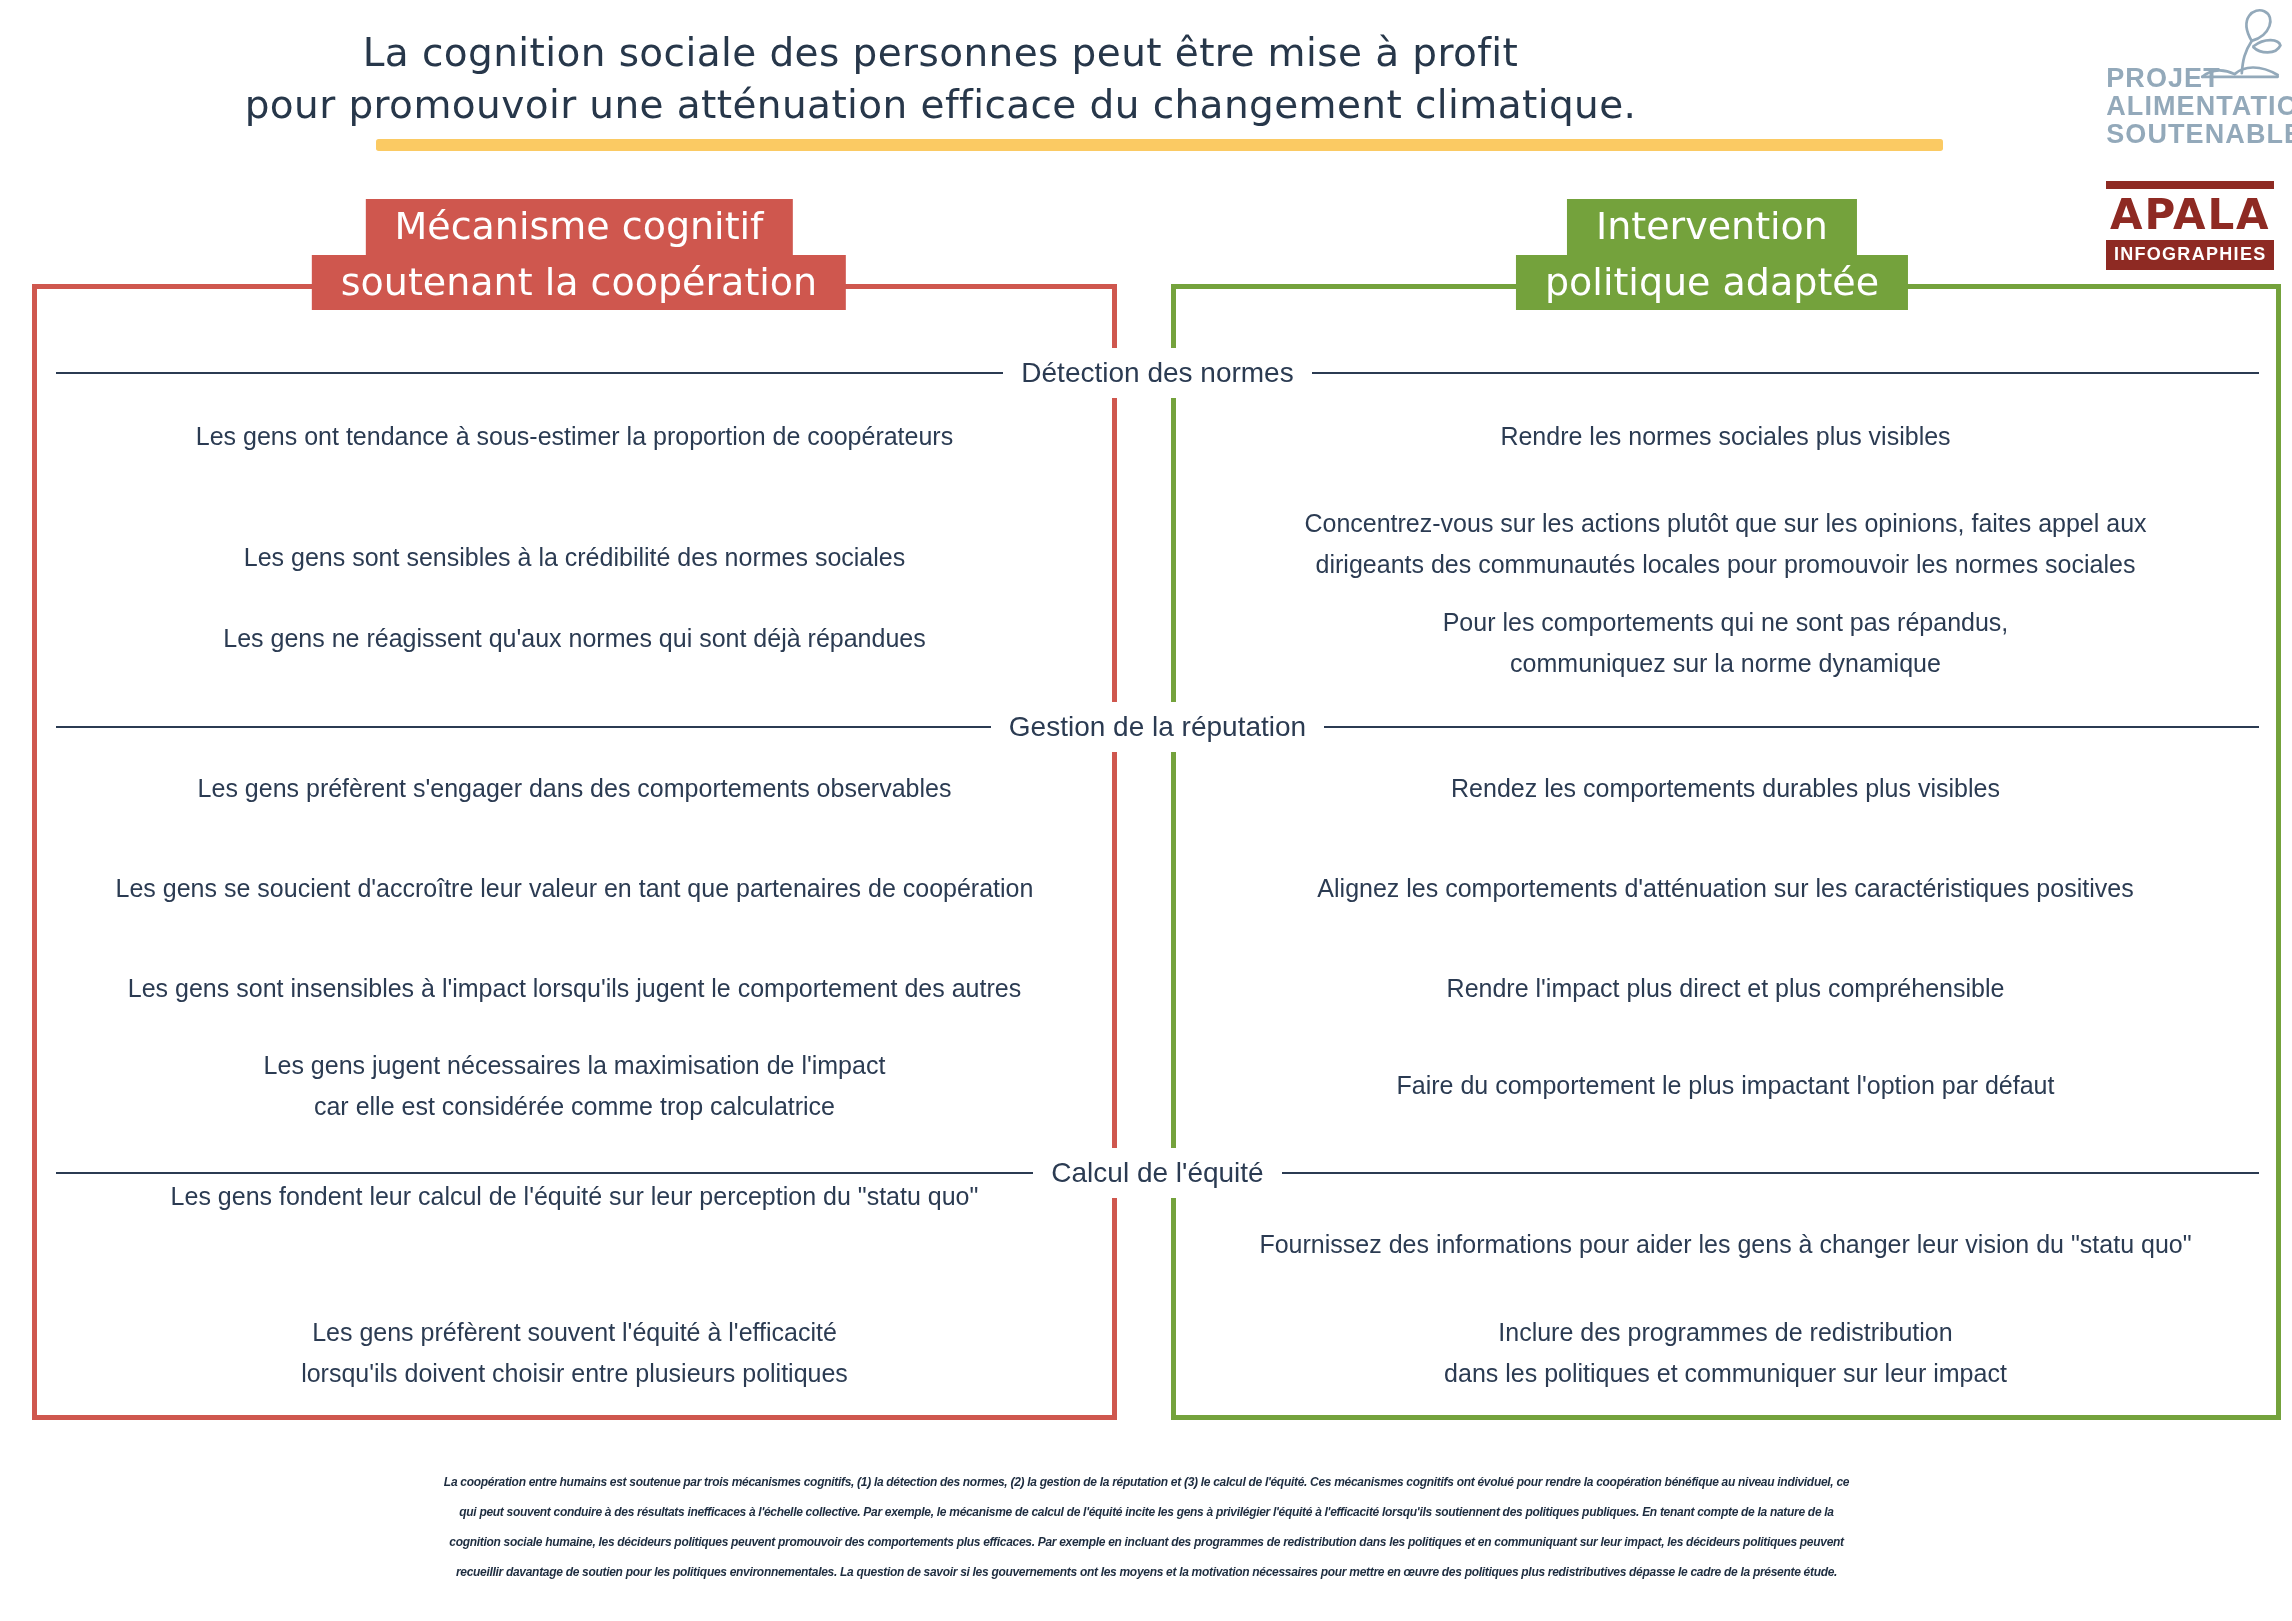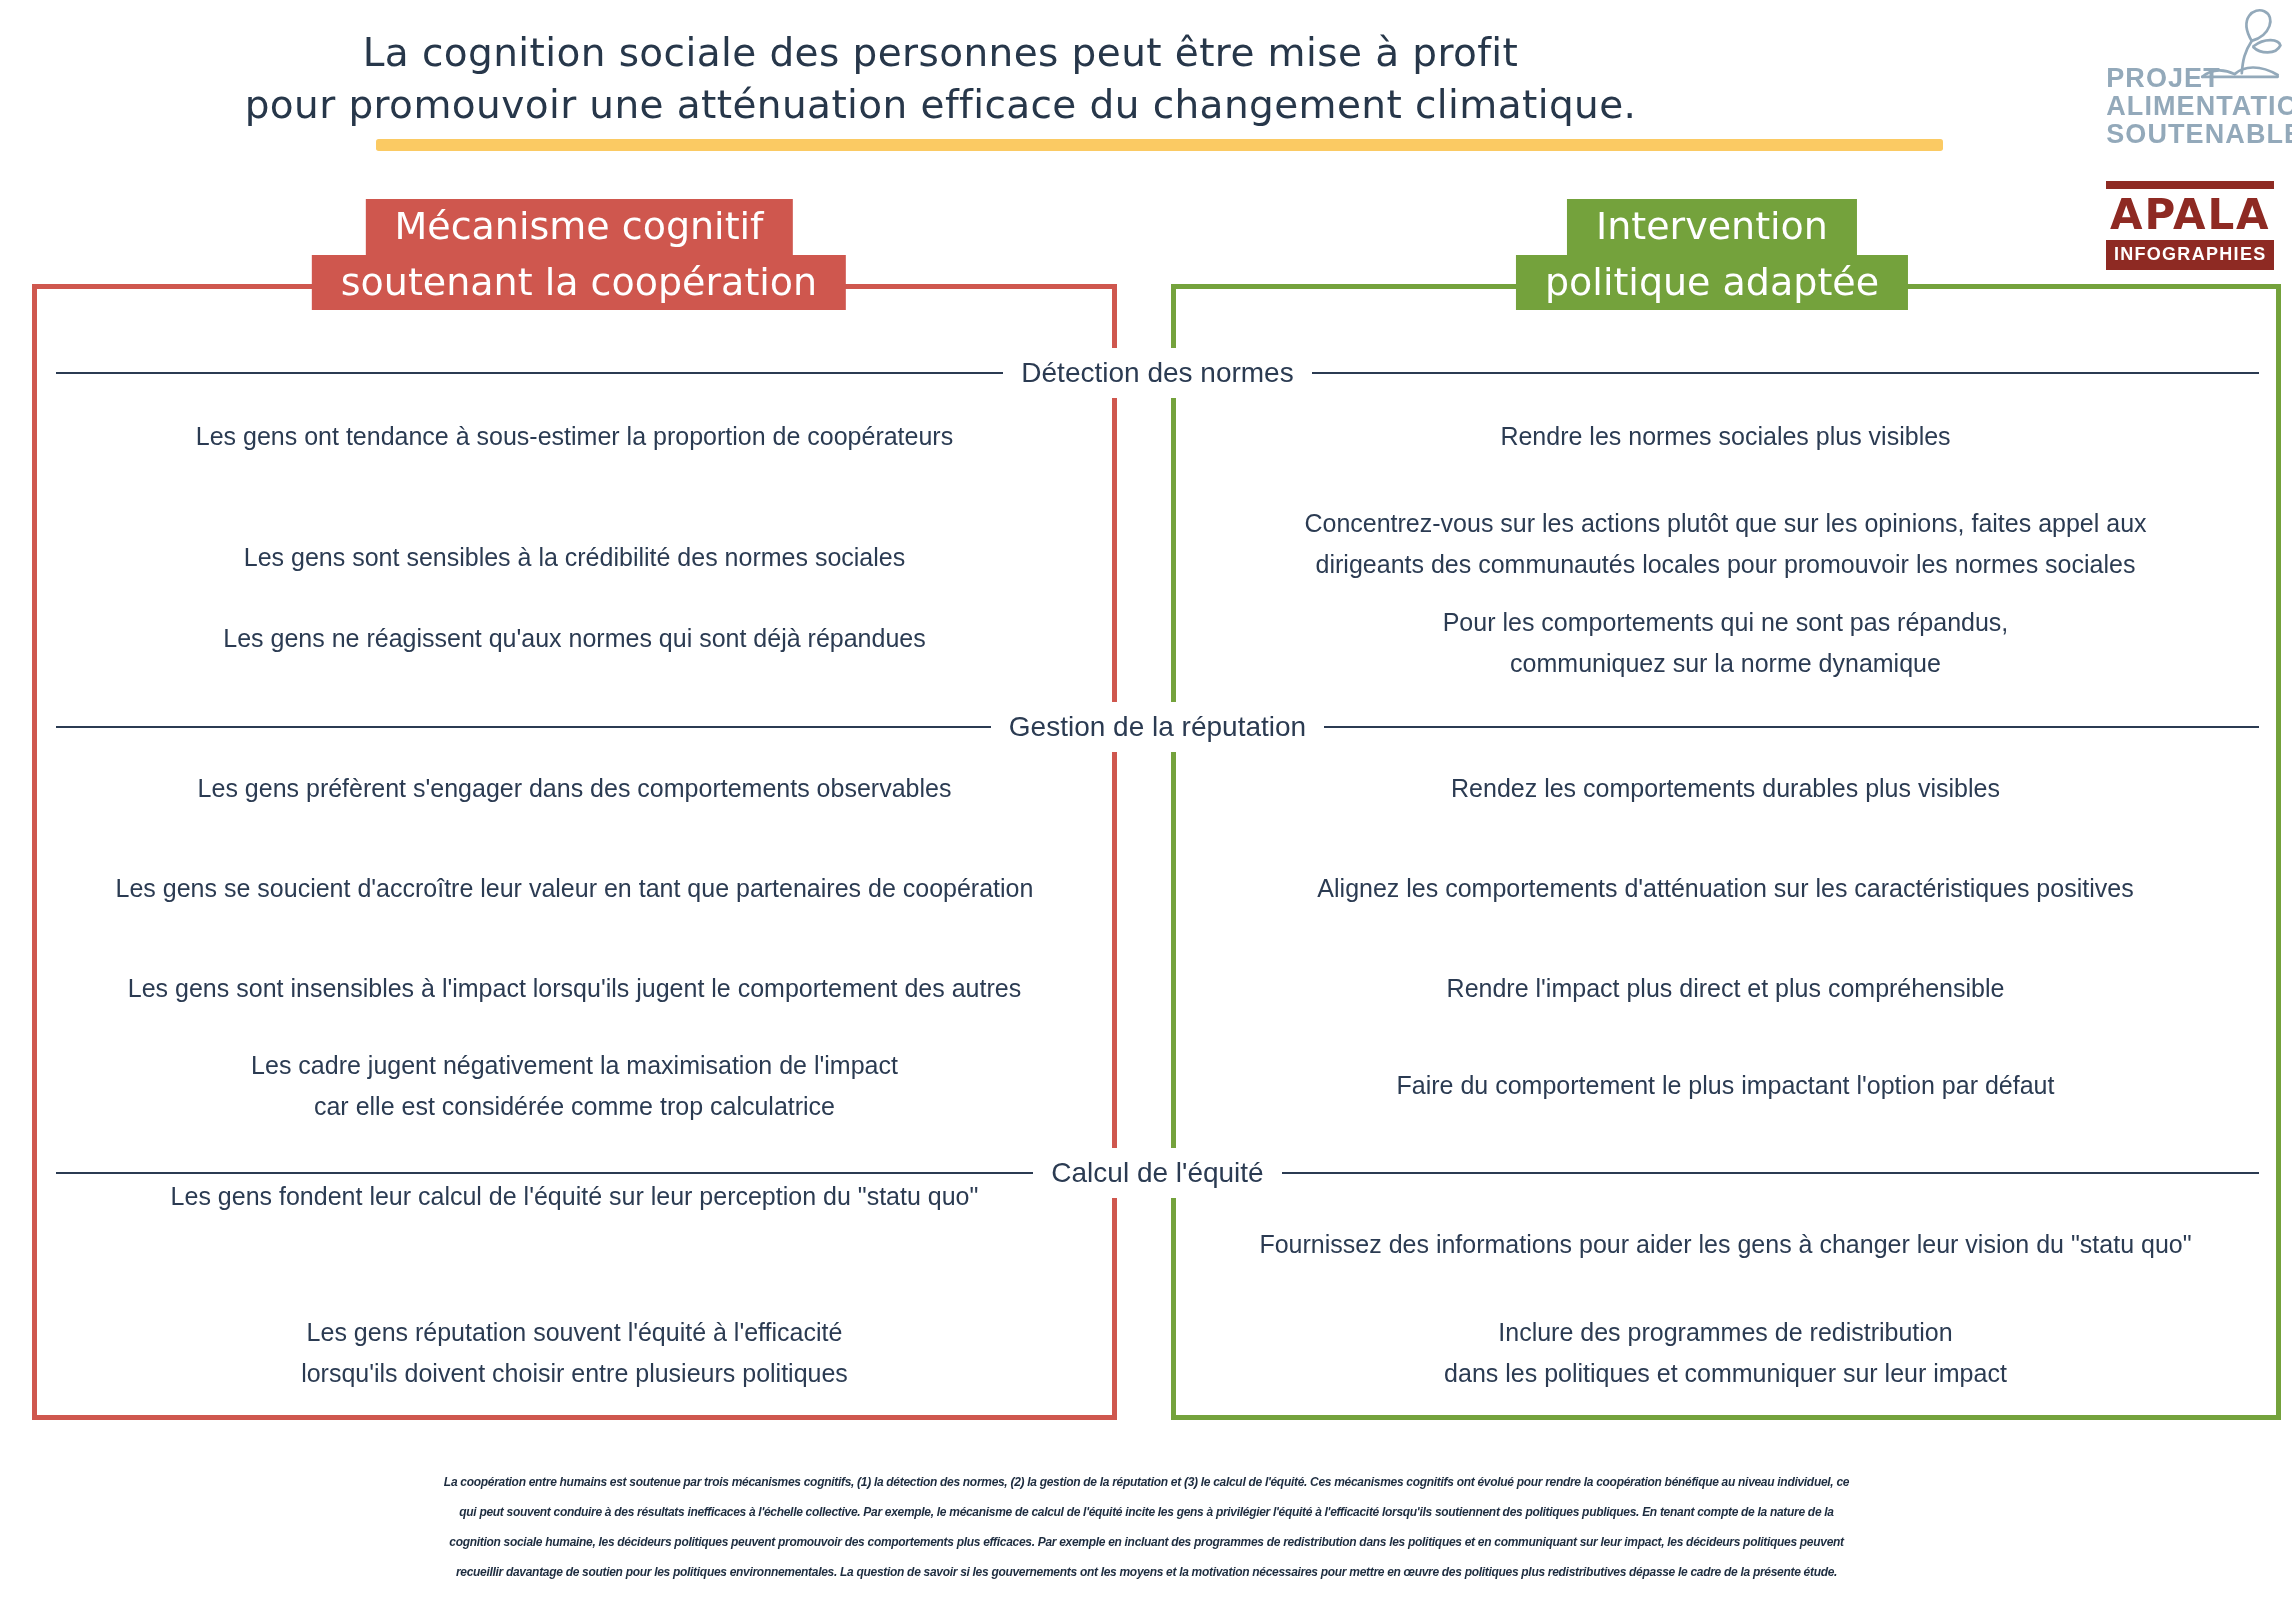--- a/index.html
+++ b/index.html
@@ -145,21 +145,21 @@
       <div class="item col-left" style="top: 768px;">
         <div>Les gens préfèrent s'engager dans des comportements observables</div>
       </div>
       <div class="item col-left" style="top: 868px;">
         <div>Les gens se soucient d'accroître leur valeur en tant que partenaires de coopération</div>
       </div>
       <div class="item col-left" style="top: 968px;">
         <div>Les gens sont insensibles à l'impact lorsqu'ils jugent le comportement des autres</div>
       </div>
       <div class="item col-left" style="top: 1045px;">
-        <div>Les cadre jugent négativement la maximisation de l'impact</div>
+        <div>Les gens jugent nécessaires la maximisation de l'impact</div>
         <div>car elle est considérée comme trop calculatrice</div>
       </div>
       <div class="item col-right" style="top: 768px;">
         <div>Rendez les comportements durables plus visibles</div>
       </div>
       <div class="item col-right" style="top: 868px;">
         <div>Alignez les comportements d'atténuation sur les caractéristiques positives</div>
       </div>
       <div class="item col-right" style="top: 968px;">
         <div>Rendre l'impact plus direct et plus compréhensible</div>
@@ -169,21 +169,21 @@
       </div>
       <div class="section-row" style="top: 1148px; text-align: center;">
         <div class="rule"></div>
         <div class="section-label">Calcul de l'équité</div>
         <div class="rule"></div>
       </div>
       <div class="item col-left" style="top: 1176px;">
         <div>Les gens fondent leur calcul de l'équité sur leur perception du "statu quo"</div>
       </div>
       <div class="item col-left" style="top: 1312px;">
-        <div>Les gens réputation souvent l'équité à l'efficacité</div>
+        <div>Les gens préfèrent souvent l'équité à l'efficacité</div>
         <div>lorsqu'ils doivent choisir entre plusieurs politiques</div>
       </div>
       <div class="item col-right" style="top: 1224px;">
         <div>Fournissez des informations pour aider les gens à changer leur vision du "statu quo"</div>
       </div>
       <div class="item col-right" style="top: 1312px;">
         <div>Inclure des programmes de redistribution</div>
         <div>dans les politiques et communiquer sur leur impact</div>
       </div>
     </div>

